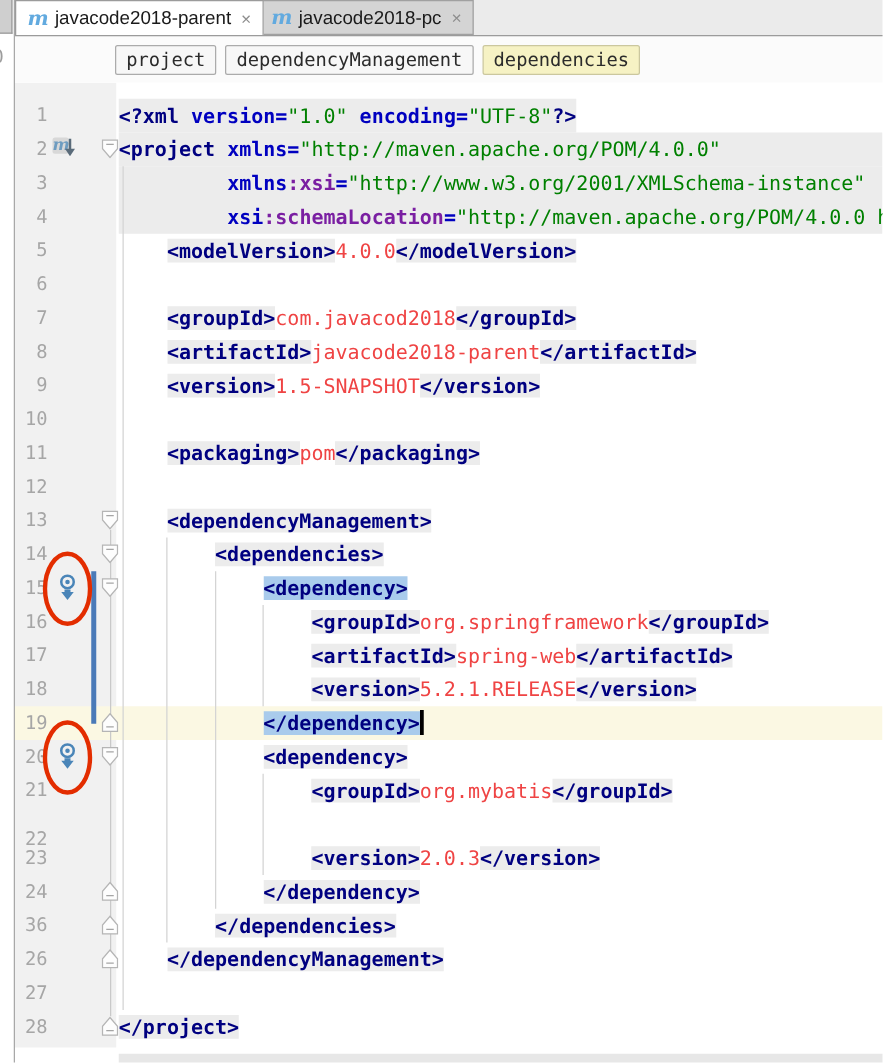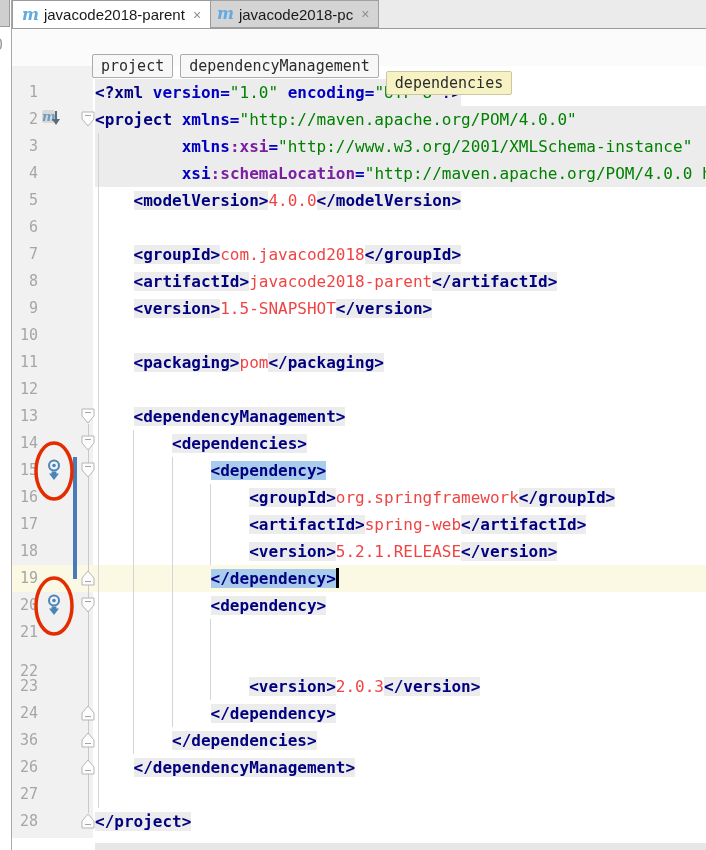--- a/index.html
+++ b/index.html
@@ -20,21 +20,21 @@
   .tab .mvn{color:#62aadf;font-weight:bold;font-style:italic;font-size:16px;
     font-family:"DejaVu Serif", serif;line-height:1;}
   .tab .close{color:#8e8e8e;font-size:14px;margin-left:3px;}
   .tab.active{left:0;background:#ffffff;border:1px solid #9b9b9b;border-bottom:none;z-index:2;}
   .tab.inactive{left:195px;background:#d4d4d4;border:1px solid #a0a0a0;}
   
   #crumbbar{position:absolute;left:12px;top:29px;width:694px;height:37px;background:#fbfbfb;z-index:4;}
   #crumbs{position:absolute;left:80px;top:7px;display:flex;gap:7px;align-items:center;}
   .crumb{font-family:"DejaVu Sans Mono", monospace;font-size:15px;color:#2b2b2b;
     border:1px solid #ababab;border-radius:2px;background:#f7f7f7;padding:1px 8px;line-height:20px;}
-  .crumb.active{background:var(--crumb-active,#f6f2c4);border-color:#cbc79e;margin-top:35px;}
+  .crumb.active{background:var(--crumb-active,#f6f2c4);border-color:#cbc79e;}
   
   #editor{position:absolute;left:12px;top:66px;width:694px;height:777px;background:#fff;overflow:hidden;}
   #gutterbg{position:absolute;left:0;top:0;width:81px;height:772px;background:#f1f1f1;}
   .row{position:absolute;left:0;width:100%;height:27px;}
   .row.current{background:var(--curline,#fbf8e3);}
   .num{position:absolute;left:0;top:4px;width:26px;text-align:right;color:#a6a6a6;
     font:15px/19px "DejaVu Sans Mono", monospace;}
   .code{position:absolute;left:83px;top:0;height:27px;white-space:pre;z-index:3;
     font:16px/27px "DejaVu Sans Mono", monospace;color:#000;}
   .code.line-bg{background:var(--tagbg,#ececec);}
@@ -167,20 +167,21 @@
       <div class="row current" style="top: 499px;">
         <span class="num">19</span>
         <span class="code"><span class="tk-sp">            </span><span class="tk-sel">&lt;/dependency&gt;</span><span class="caret"></span></span>
       </div>
       <div class="row" style="top: 526px;">
         <span class="num">20</span>
         <span class="code"><span class="tk-sp">            </span><span class="tk-tag">&lt;dependency&gt;</span></span>
       </div>
       <div class="row" style="top: 553px;">
         <span class="num">21</span>
+        <span class="code"><span class="tk-sp">                </span><span class="tk-tag">&lt;groupId&gt;</span><span class="tk-txt">org.mybatis</span><span class="tk-tag">&lt;/groupId&gt;</span></span>
       </div>
       <div class="row" style="top: 592px;">
         <span class="num">22</span>
       </div>
       <div class="row" style="top: 607px;">
         <span class="num">23</span>
         <span class="code"><span class="tk-sp">                </span><span class="tk-tag">&lt;version&gt;</span><span class="tk-txt">2.0.3</span><span class="tk-tag">&lt;/version&gt;</span></span>
       </div>
       <div class="row" style="top: 634px;">
         <span class="num">24</span>

